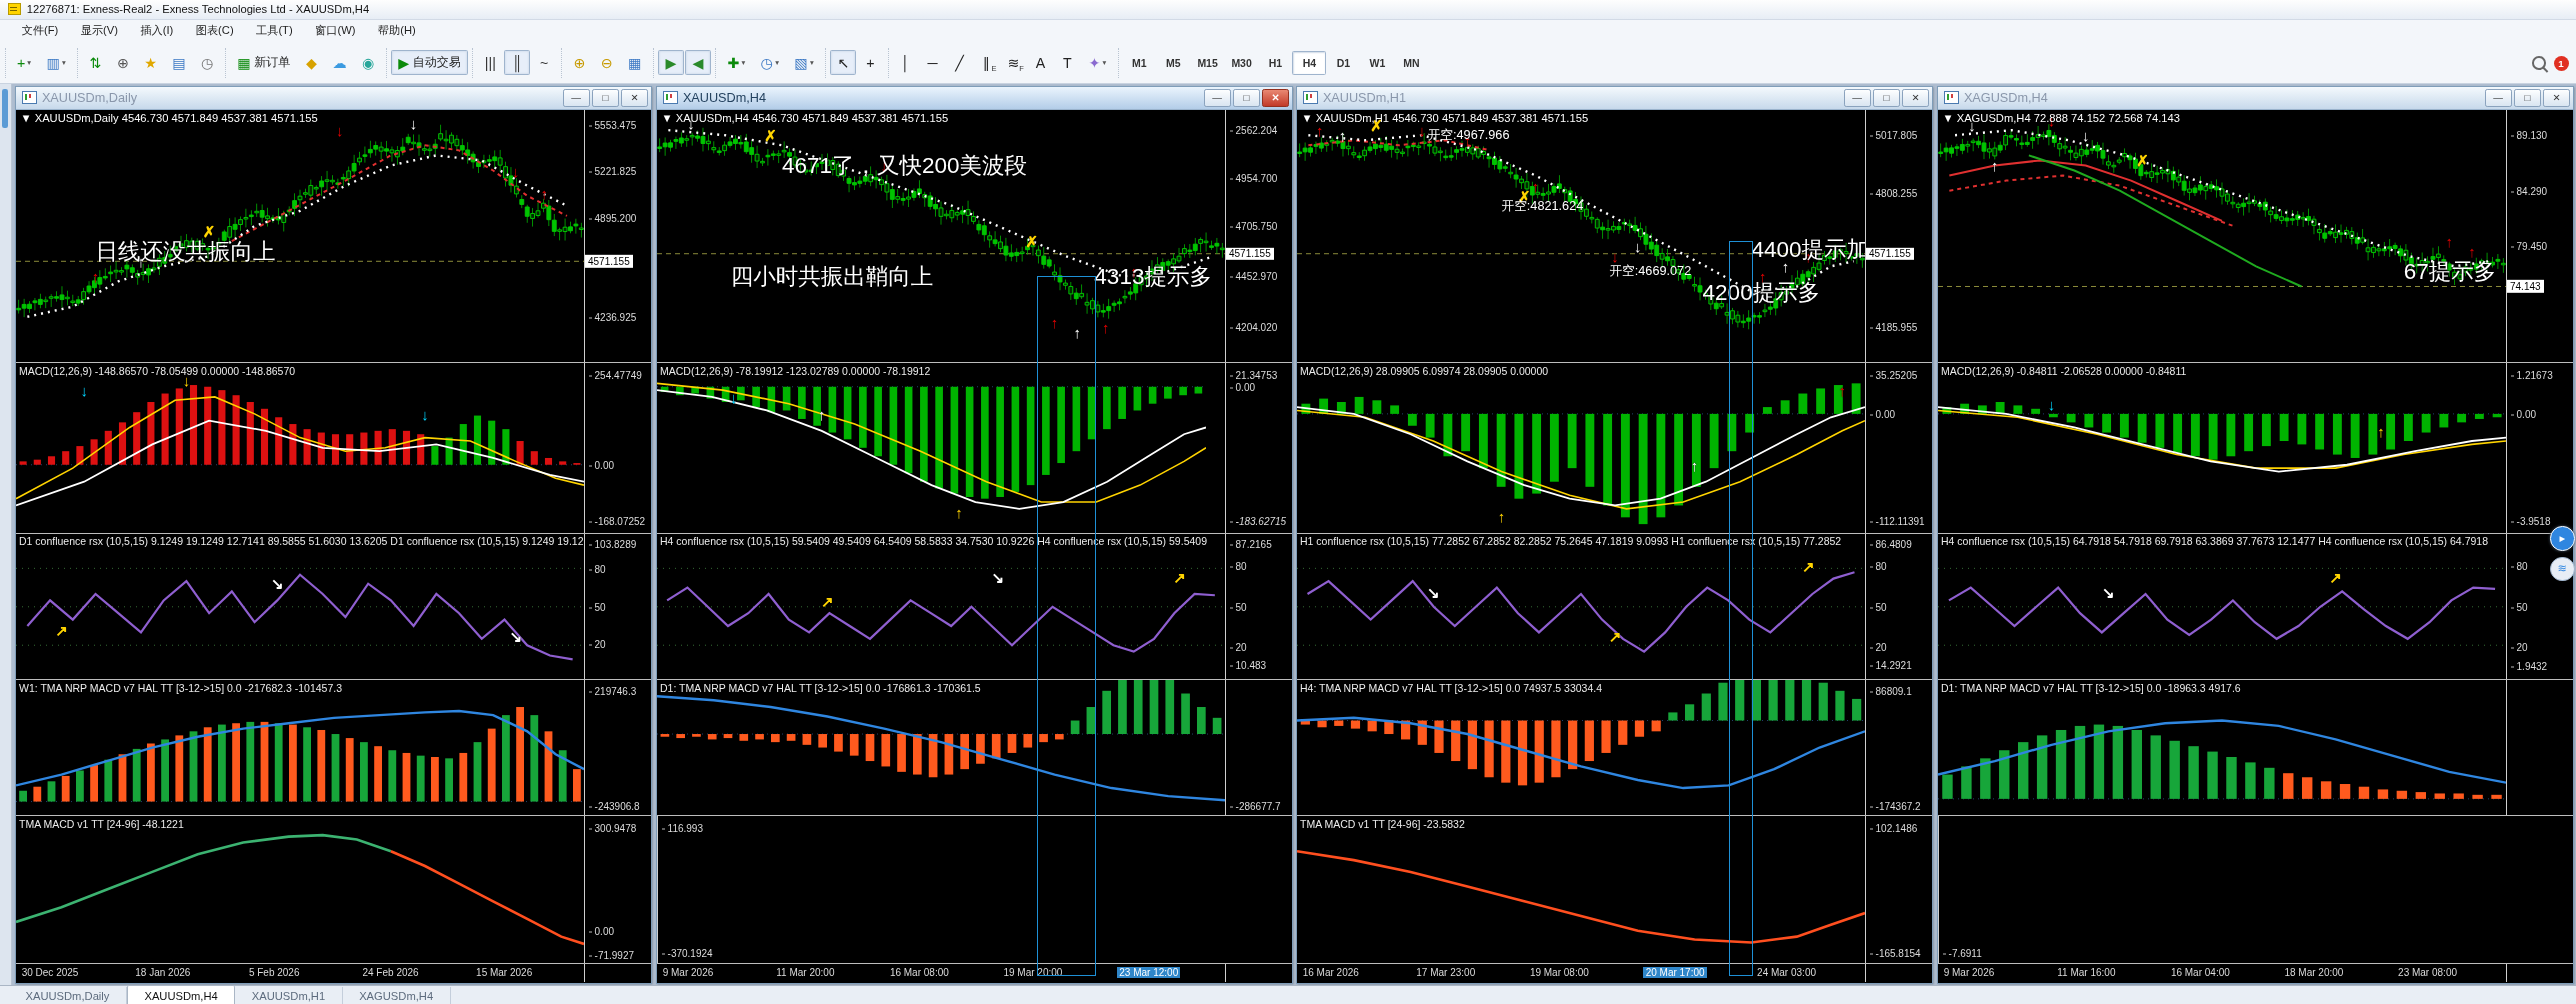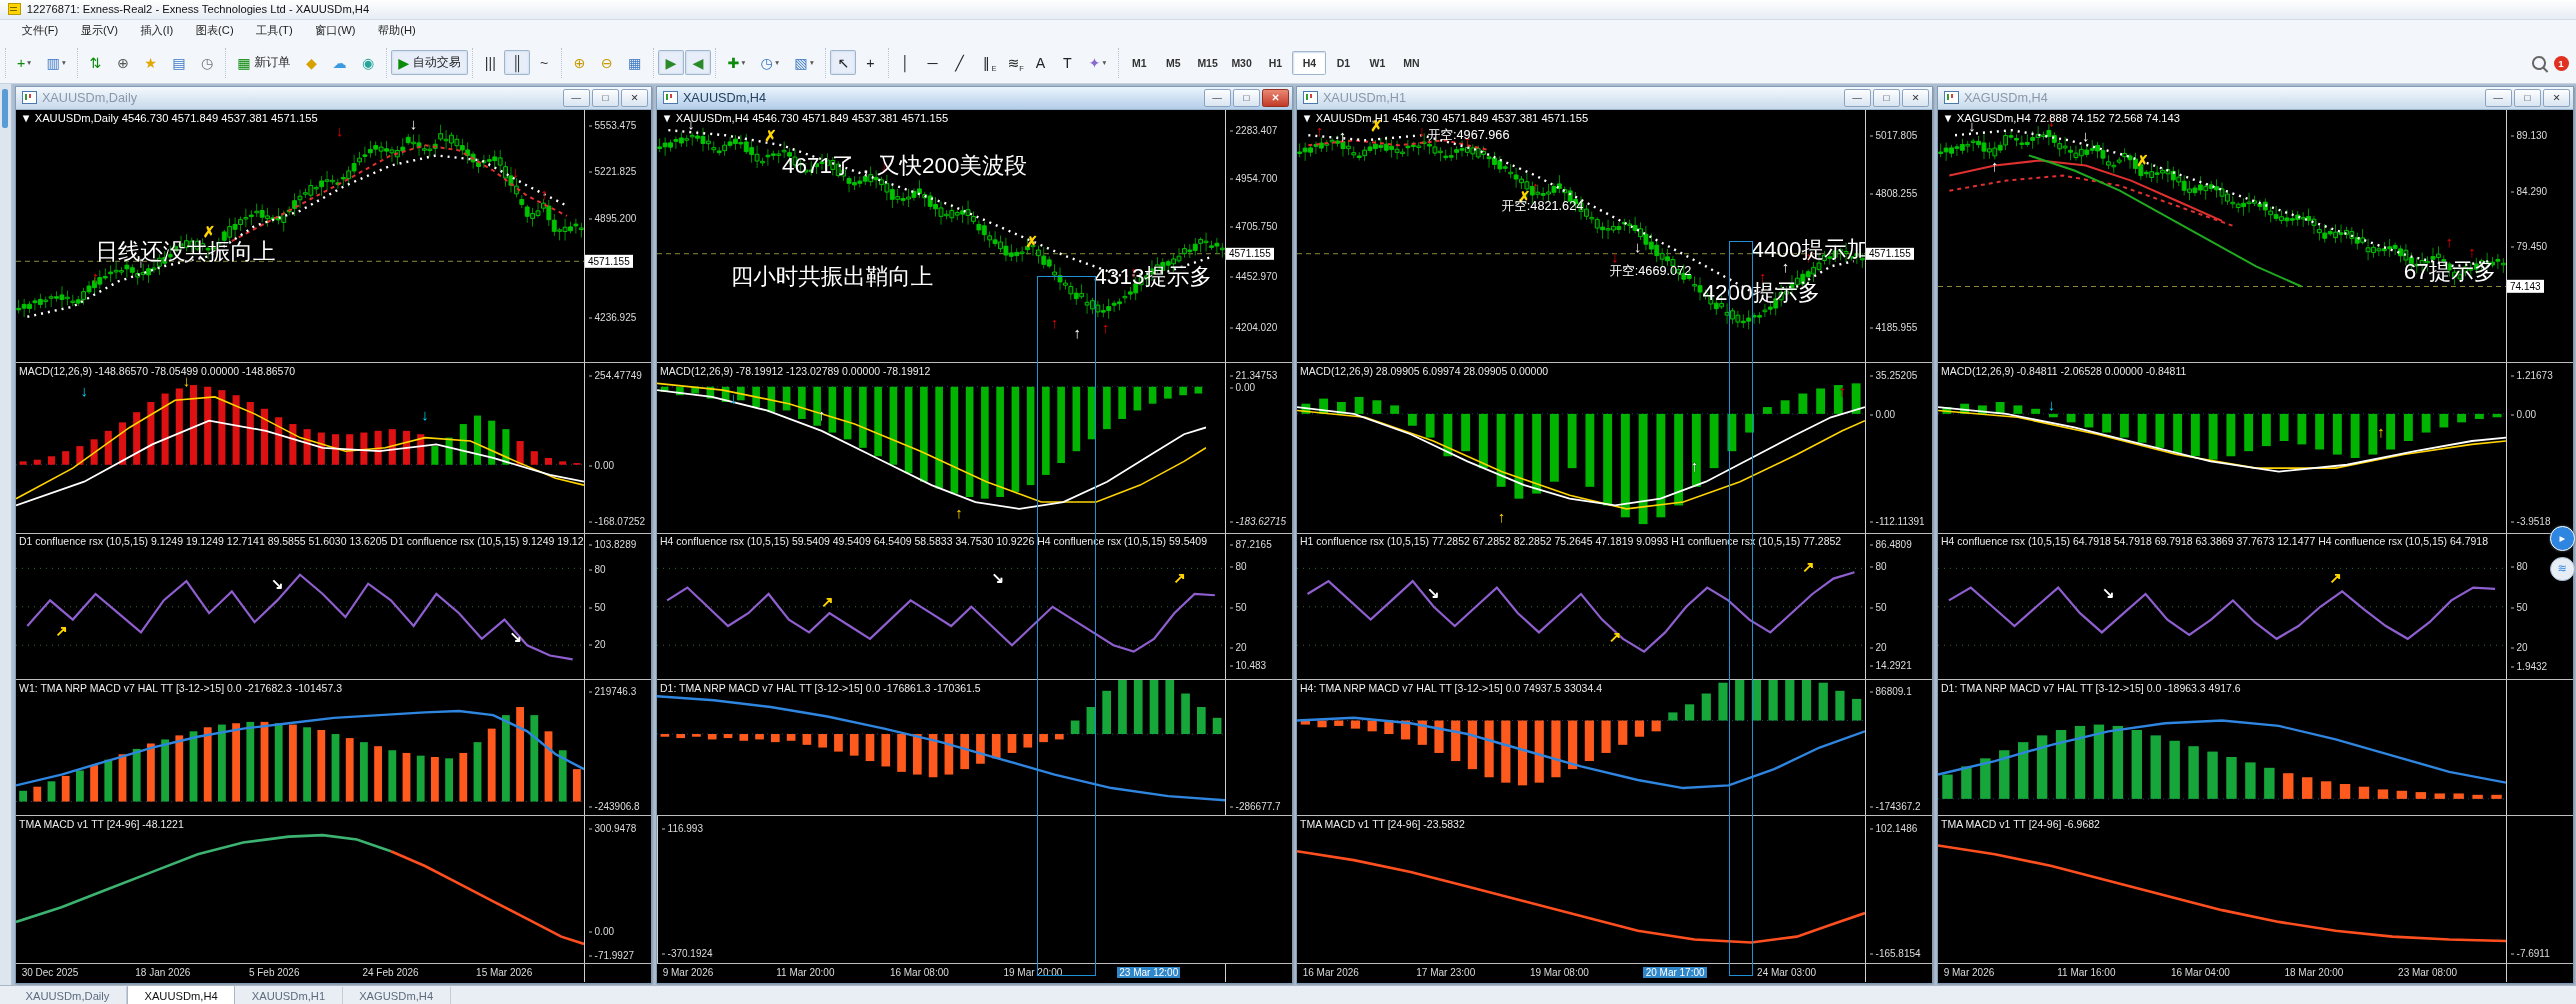--- a/index.html
+++ b/index.html
@@ -900,21 +900,21 @@
               <span class="marker" style="left: 6%; top: 5%; color: rgb(255, 255, 255);">↓</span>
               <span class="marker" style="left: 20%; top: 10%; color: rgb(255, 212, 0);">✗</span>
               <span class="marker" style="left: 40%; top: 22%; color: rgb(224, 0, 0);">↓</span>
               <span class="marker" style="left: 66%; top: 52%; color: rgb(255, 212, 0);">✗</span>
               <span class="marker" style="left: 70%; top: 84%; color: rgb(224, 0, 0);">↑</span>
               <span class="marker" style="left: 74%; top: 88%; color: rgb(255, 255, 255);">↑</span>
               <span class="marker" style="left: 79%; top: 86%; color: rgb(224, 0, 0);">↑</span>
               <span class="marker" style="left: 84%; top: 64%; color: rgb(224, 0, 0);">↑</span>
             </div>
             <div class="scale">
-              <span class="sl" style="top: 8%;">2283.407</span>
+              <span class="sl" style="top: 8%;">2562.204</span>
               <span class="sl" style="top: 27%;">4954.700</span>
               <span class="sl" style="top: 46%;">4705.750</span>
               <span class="sl" style="top: 66%;">4452.970</span>
               <span class="sl" style="top: 86%;">4204.020</span>
               <span class="pricebox" style="top: 57%;">4571.155</span>
             </div>
           </div>
           <div class="pane" style="flex: 226 1 0px; gap: 19px;">
             <div class="plot">
               <svg viewBox="0 0 100 100" preserveAspectRatio="none">
@@ -1805,26 +1805,20 @@
                 <rect x="90.75" width="1.8333333333333335" y="84" height="4" fill="#ff5a1e"></rect>
                 <rect x="94.08333333333333" width="1.8333333333333335" y="85" height="3" fill="#ff5a1e"></rect>
                 <rect x="97.41666666666666" width="1.8333333333333335" y="85" height="3" fill="#ff5a1e"></rect>
                 <polyline points="0,70 10,60 20,48 30,38 40,32 50,30 60,34 70,44 80,56 90,68 100,76" fill="none" stroke="#2f86e0" stroke-width="2.4" vector-effect="non-scaling-stroke"></polyline>
               </svg>
               <div class="ind-label">D1: TMA NRP MACD v7 HAL TT [3-12-&gt;15] 0.0 -18963.3 4917.6</div>
             </div>
             <div class="scale"></div>
           </div>
           <div class="pane" style="flex: 196 1 0px;">
-            <div class="plot">
-              <svg viewBox="0 0 100 100" preserveAspectRatio="none">
-                <polyline points="0,20 10,26 20,34 30,44 40,54 50,64 60,72 70,78 80,82 90,84 100,85" fill="none" stroke="#ff4f1f" stroke-width="2.6" vector-effect="non-scaling-stroke"></polyline>
-              </svg>
-              <div class="ind-label">TMA MACD v1 TT [24-96] -6.9682</div>
-            </div>
             <div class="scale">
               <span class="sl" style="top: 93%;">-7.6911</span>
             </div>
           </div>
           <div class="pane time-pane">
             <div class="time-plot">
               <span class="time-label" style="left: 1%;">9 Mar 2026</span>
               <span class="time-label" style="left: 21%;">11 Mar 16:00</span>
               <span class="time-label" style="left: 41%;">16 Mar 04:00</span>
               <span class="time-label" style="left: 61%;">18 Mar 20:00</span>

